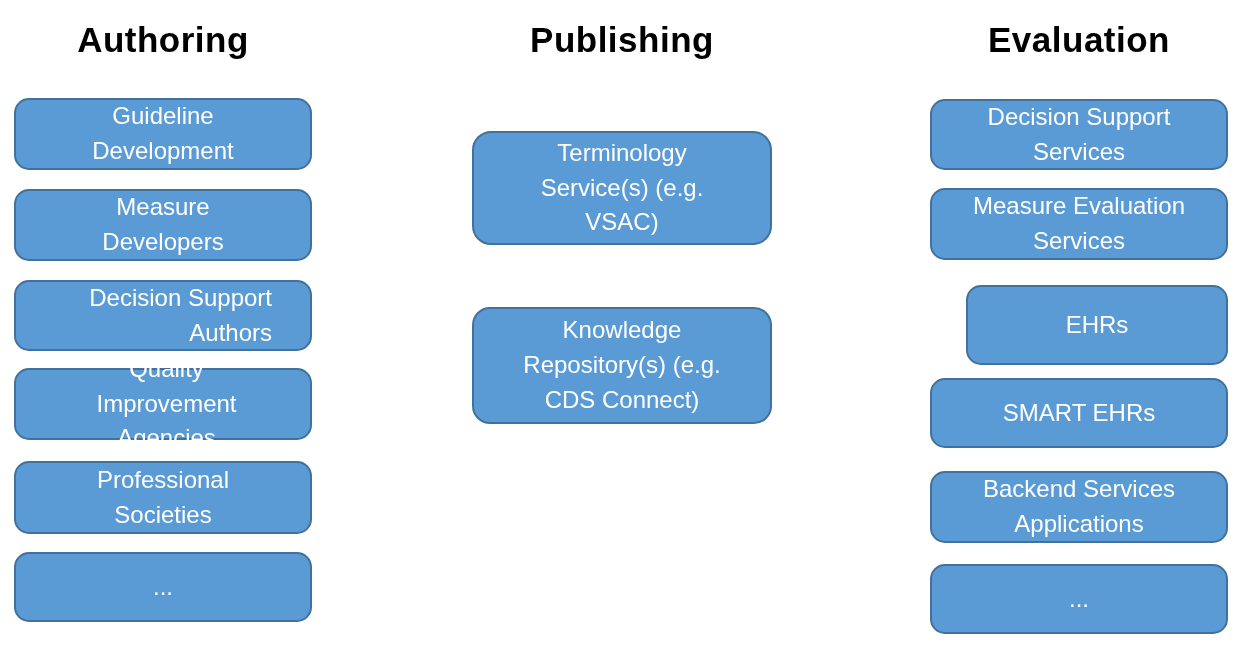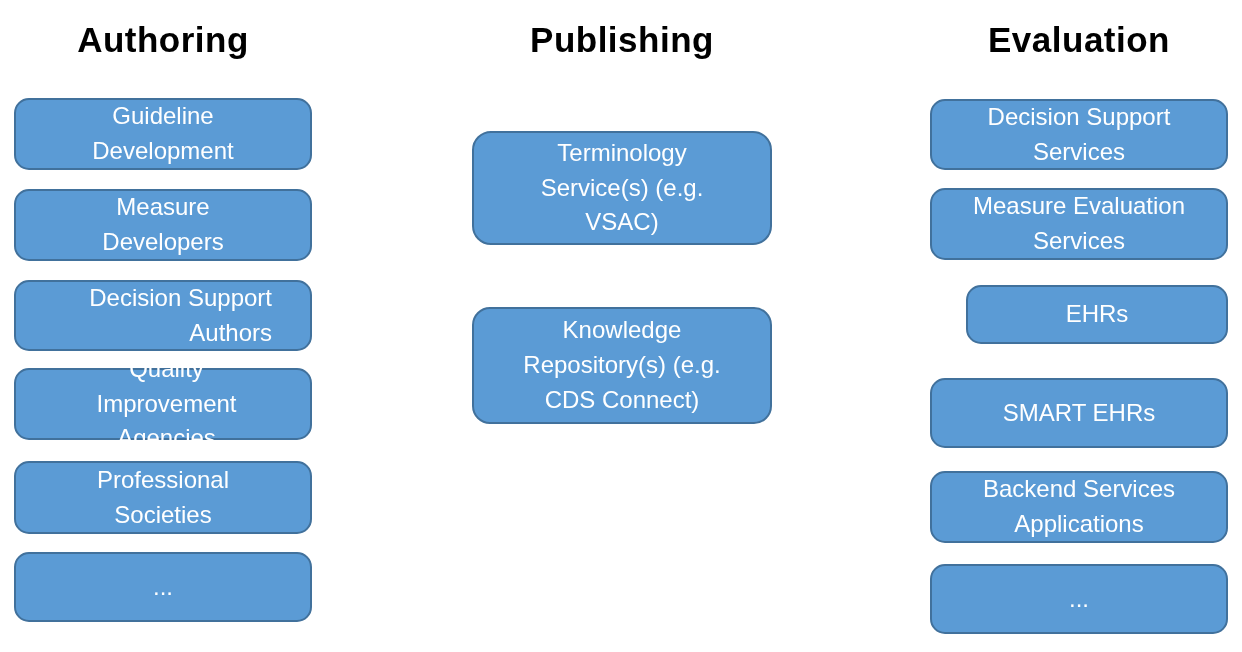--- a/index.html
+++ b/index.html
@@ -89,21 +89,21 @@
   </div>
 
   <div class="column col-evaluation" style="left:930px; width:298px;">
     <div class="col-title">Evaluation</div>
     <div class="box" style="top:99px; height:71px;">
       <span>Decision Support Services</span>
     </div>
     <div class="box" style="top:188px; height:72px;">
       <span>Measure Evaluation Services</span>
     </div>
-    <div class="box" style="top:285px; height:59px;margin-left:36px;">
+    <div class="box" style="top:285px; height:80px;margin-left:36px;">
       <span>EHRs</span>
     </div>
     <div class="box" style="top:378px; height:70px;">
       <span>SMART EHRs</span>
     </div>
     <div class="box" style="top:471px; height:72px;">
       <span>Backend Services Applications</span>
     </div>
     <div class="box" style="top:564px; height:70px;">
       <span>...</span>

